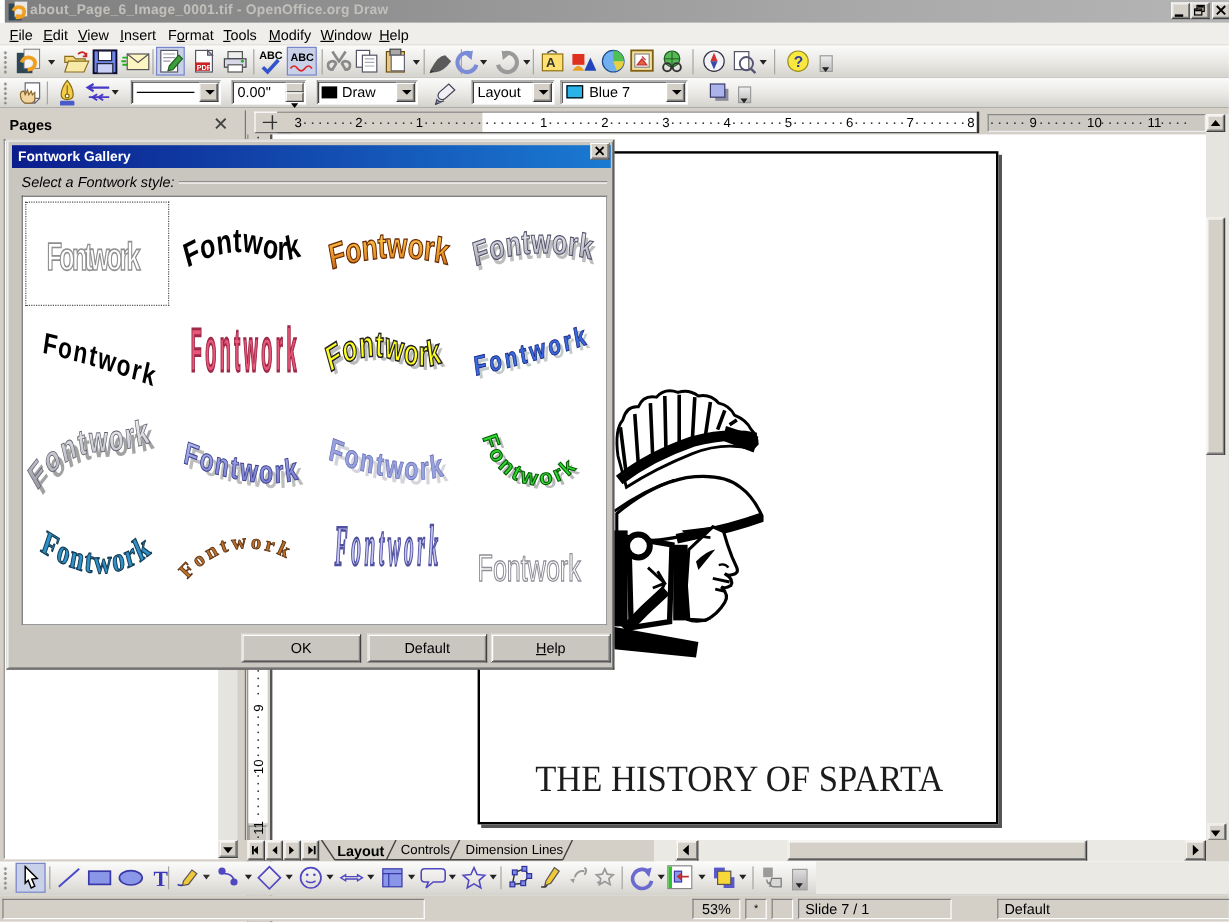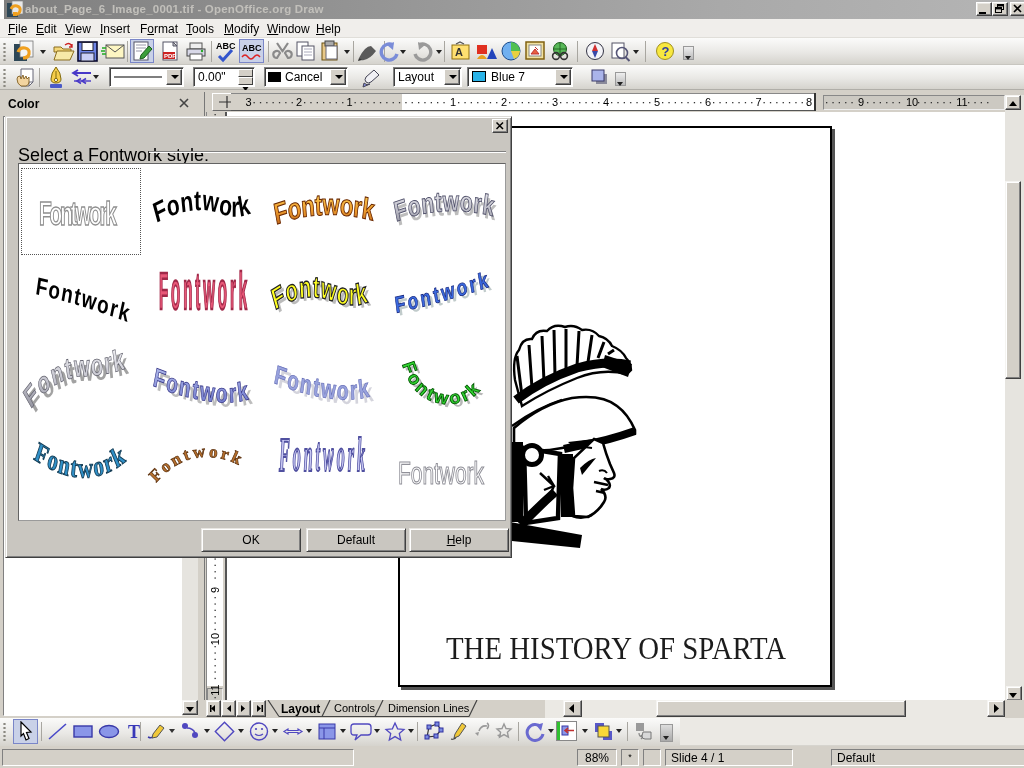--- a/index.html
+++ b/index.html
@@ -41,21 +41,21 @@
 #hsbar{position:absolute;left:545px;top:610px;width:460px;height:18px;background:#ebe9e4;}
 #corner{position:absolute;left:1005px;top:610px;width:19px;height:18px;background:#d4d0c8;}
 
 #drawbar{top:718px;height:28px;}
 #statusbar{position:absolute;left:0;top:746px;width:1024px;height:22px;background:#d4d0c8;font-size:12px;color:#000;}
 .sfield{position:absolute;top:3px;height:17px;border:1px solid;border-color:#808080 #fff #fff #808080;font-size:12px;}
 
 #dlg{position:absolute;left:5px;top:116px;width:507px;height:442px;background:#c9c6c0;border:1px solid;border-color:#dedcd8 #404040 #404040 #dedcd8;box-shadow:inset 1px 1px 0 #fff, inset -1px -1px 0 #808080;}
 #dlgtitle{position:absolute;left:4px;top:4px;width:499px;height:19px;background:linear-gradient(90deg,#0b1d8c,#1a7ad2);color:#fff;font-size:11.5px;font-weight:bold;padding:4px 0 0 5px;}
 #dlgclose{position:absolute;right:3px;top:2px;width:16px;height:14px;background:#d4d0c8;border:1px solid;border-color:#fff #404040 #404040 #fff;box-shadow:inset -1px -1px 0 #808080;color:#000;font-size:10px;font-weight:bold;text-align:center;line-height:13px;}
-#dlglabel{position:absolute;left:12px;top:28px;font-size:18px;color:#000;}
+#dlglabel{position:absolute;left:12px;top:28px;font-size:12px;color:#000;font-style:italic;}
 #dlgline{position:absolute;left:143px;top:34px;width:357px;height:2px;border-top:1px solid #808080;border-bottom:1px solid #fff;}
 #gallery{position:absolute;left:12px;top:46px;width:488px;height:358px;background:#fff;border:1px solid;border-color:#636363 #9a9a9a #9a9a9a #636363;}
 .gcell{position:absolute;width:120px;height:87px;}
 .gsel{border:1px dotted #555;}
 .dbtn{position:absolute;top:411px;width:100px;height:24px;background:#c9c6c0;border:1px solid;border-color:#e8e6e2 #404040 #404040 #e8e6e2;box-shadow:inset 1px 1px 0 #fff,inset -1px -1px 0 #808080;font-size:12px;text-align:center;line-height:22px;color:#000;}
 </style>
 </head>
 <body>
 
 <div class="abs" id="titlebar">
@@ -254,21 +254,21 @@
    <div style="position:absolute;left:4px;top:2px;font-size:12px;">0.00"</div>
    <div style="position:absolute;right:1px;top:1px;width:15px;height:8px;background:#d4d0c8;border:1px solid;border-color:#fff #404040 #404040 #fff;"><svg width="13" height="6">
           <path d="M6.5 1 l3 4 h-6z" fill="#000"></path>
         </svg></div>
    <div style="position:absolute;right:1px;bottom:1px;width:15px;height:8px;background:#d4d0c8;border:1px solid;border-color:#fff #404040 #404040 #fff;"><svg width="13" height="6">
           <path d="M6.5 5 l3 -4 h-6z" fill="#000"></path>
         </svg></div>
  </div>
  <div class="combo" style="left:264px;top:2px;width:84px;height:20px;">
    <div style="position:absolute;left:3px;top:4px;width:13px;height:10px;background:#000;"></div>
-   <div style="position:absolute;left:20px;top:2px;font-size:12px;">Cancel</div>
+   <div style="position:absolute;left:20px;top:2px;font-size:12px;">Draw</div>
    <div class="cbtn"></div>
  </div>
  <svg class="abs" style="left:360px;top:2px" width="22" height="21" viewBox="0 0 22 21">
   <path d="M6 10 l8 -7 l5 5 l-8 7 q-3 2 -5 0 q-2 -2 0 -5z" fill="#f0f0f4" stroke="#445"></path>
   <path d="M4 16 q3 3 6 1 l-7 3z" fill="#8890e0" stroke="#445"></path>
  </svg>
  <div class="combo" style="left:393px;top:2px;width:69px;height:20px;">
    <div style="position:absolute;left:4px;top:2px;font-size:12px;">Layout</div>
    <div class="cbtn"></div>
  </div>
@@ -281,21 +281,21 @@
   <rect x="8" y="6" width="11" height="10" fill="#8a8a9a"></rect>
   <rect x="4" y="2" width="12" height="11" fill="#aab4ea" stroke="#3a3a6a"></rect>
  </svg>
  <div class="abs" style="left:615px;top:7px;width:11px;height:14px;background:linear-gradient(#eee,#bbb);border:1px solid #999;"></div>
  <div class="dd" style="left:617px;top:17px;border-left-width:3px;border-right-width:3px;"></div>
 </div>
 
 <div class="abs" id="mainarea">
  <div class="abs" style="left:204px;top:2px;width:1px;height:626px;background:#777;"></div>
     <div id="pagespanel">
-  <span class="hdr">Color</span>
+  <span class="hdr">Pages</span>
   <svg class="abs" style="left:178px;top:6px" width="12" height="11">
         <path d="M2 1 L10 9 M10 1 L2 9" stroke="#444" stroke-width="1.6"></path>
       </svg>
   <div id="plist"></div>
   <div id="psb"></div>
   <div class="sbbtn" style="left:182px;top:608px;"><svg width="14" height="13">
           <path d="M3 5 h8 l-4 5z" fill="#000"></path>
         </svg></div>
  </div>
 
@@ -708,32 +708,33 @@
   <rect x="3" y="2" width="8" height="8" fill="#9a9a9a"></rect>
   <path d="M6 12 q0 4 4 4 l-2 -2 m2 2 l-2 2" fill="none" stroke="#888" stroke-width="1.2"></path>
   <path d="M10 11 h8 v7 h-6 q-3 0 -3 -3z" fill="#d8d8d8" stroke="#777"></path>
  </svg>
  <div class="abs" style="left:660px;top:6px;width:13px;height:18px;background:linear-gradient(#ddd,#aaa);border:1px solid #999;"></div>
  <div class="dd" style="left:663px;top:18px;border-left-width:3px;border-right-width:3px;"></div>
 </div>
 
 <div class="abs" id="statusbar">
  <div class="sfield" style="left:2px;width:352px;"></div>
- <div class="sfield" style="left:577px;width:40px;text-align:center;"><span style="position:relative;top:1px;">88%</span></div>
+ <div class="sfield" style="left:577px;width:40px;text-align:center;"><span style="position:relative;top:1px;">53%</span></div>
  <div class="sfield" style="left:621px;width:18px;text-align:center;"><span style="position:relative;top:-1px;font-size:9px;">*</span></div>
  <div class="sfield" style="left:643px;width:18px;"></div>
  <div class="sfield" style="left:665px;width:128px;">
-      <span class="abs" style="left:5px;top:1px;">Slide 4 / 1</span>
+      <span class="abs" style="left:5px;top:1px;">Slide 7 / 1</span>
     </div>
  <div class="sfield" style="left:797px;width:225px;margin-left:34px;">
       <span class="abs" style="left:5px;top:1px;">Default</span>
     </div>
 </div>
 
 <div id="dlg">
+ <div id="dlgtitle">Fontwork Gallery</div>
  <div id="dlgclose">
       <svg width="14" height="12" style="position:absolute;left:0;top:0">
         <path d="M3.5 2.5 L10 9 M10 2.5 L3.5 9" stroke="#000" stroke-width="1.5"></path>
       </svg>
     </div>
  <div id="dlglabel">Select a Fontwork style:</div>
  <div id="dlgline"></div>
  <div id="gallery">
   <svg width="0" height="0" style="position:absolute">
    <defs>

